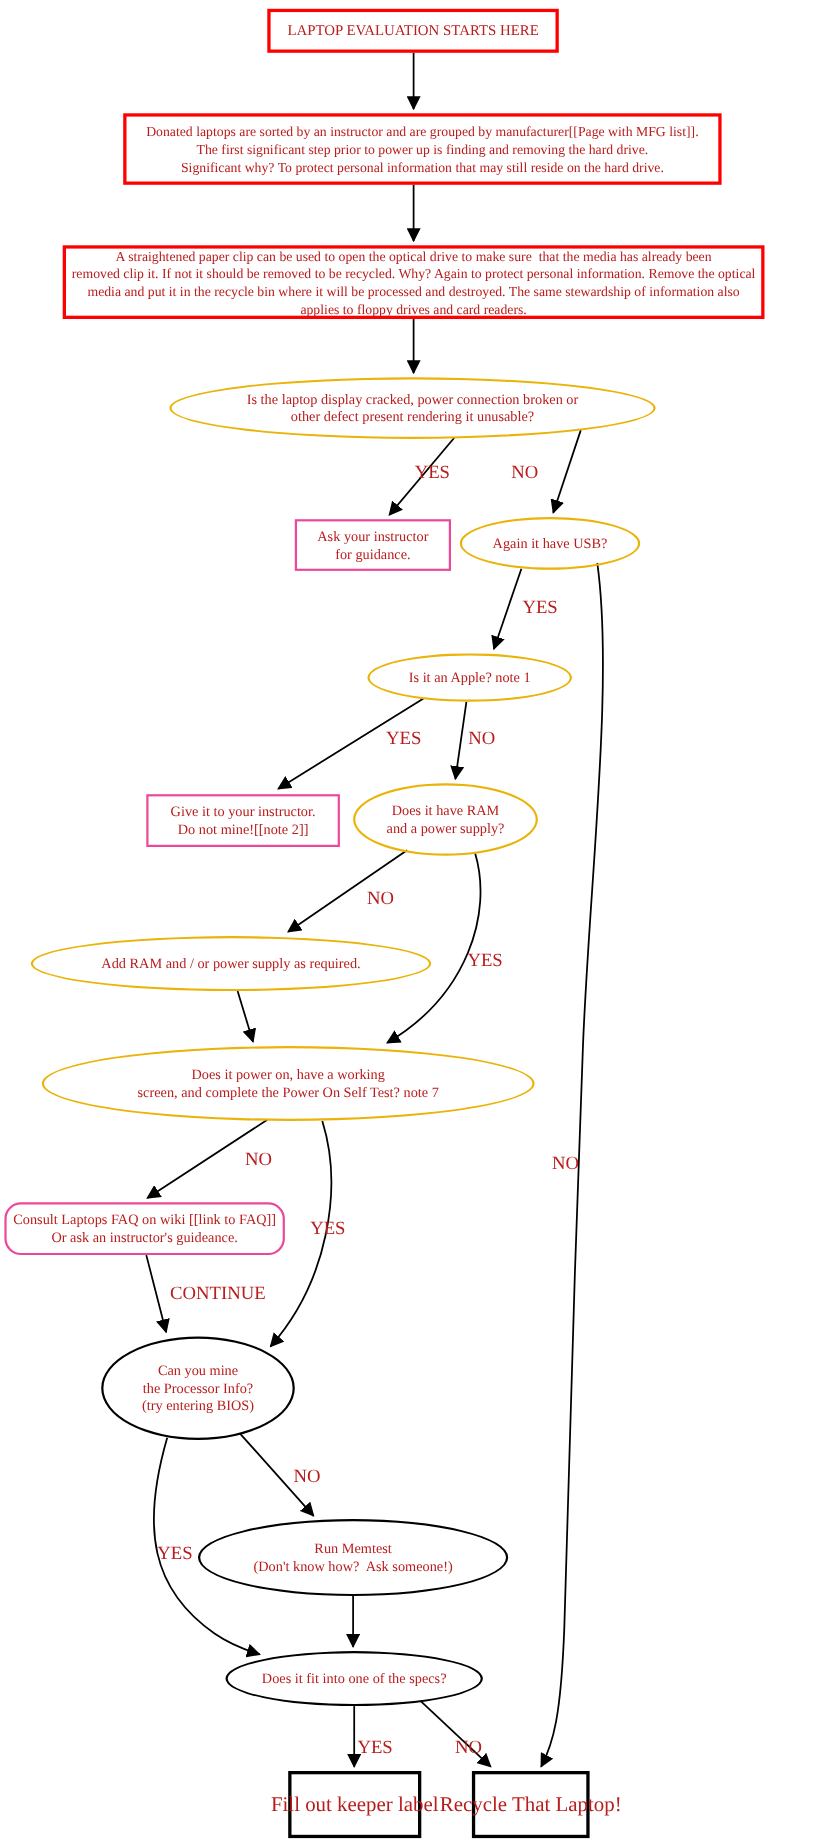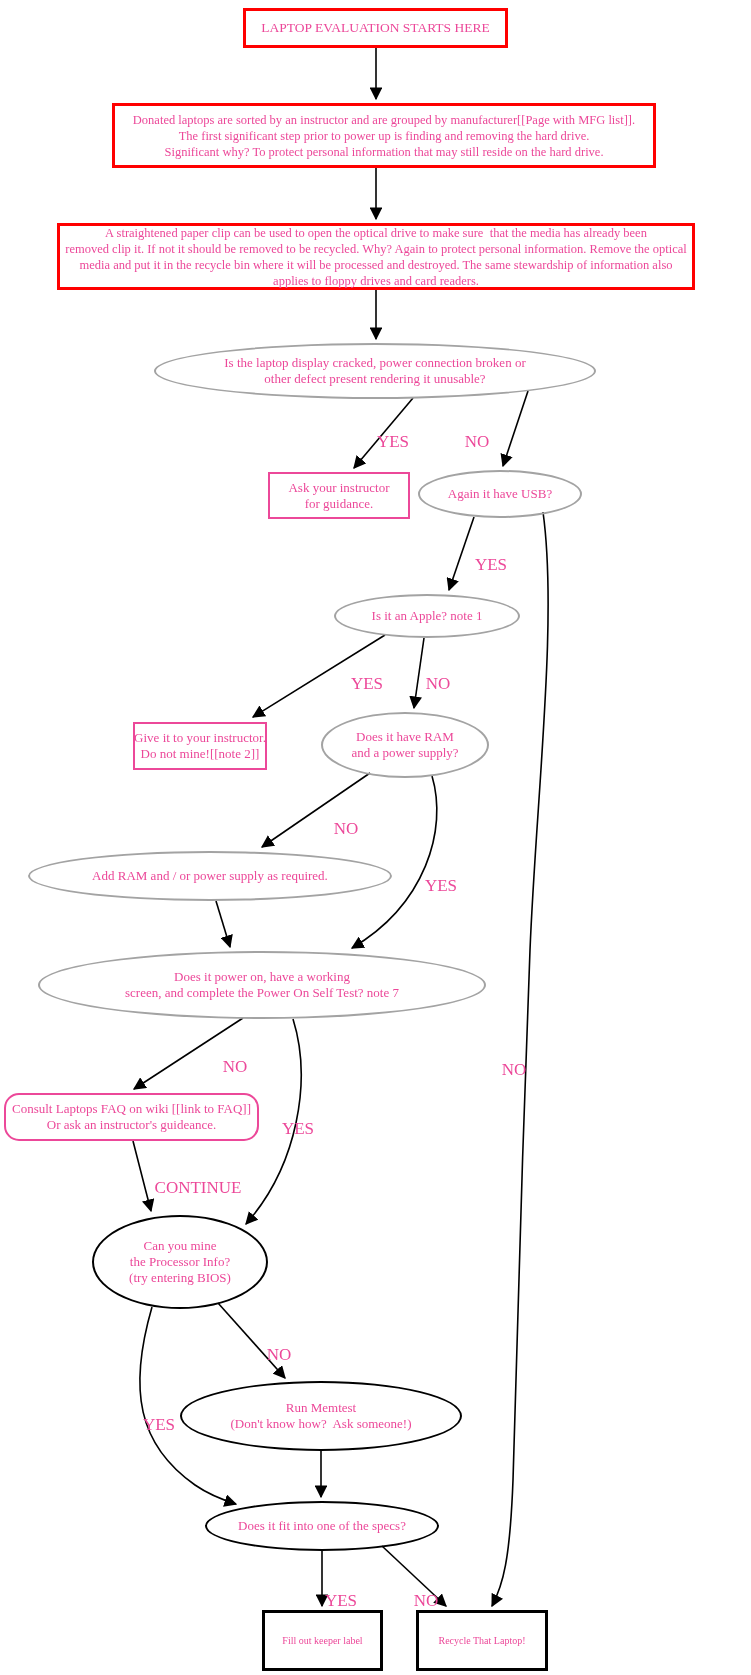--- a/index.html
+++ b/index.html
@@ -1,51 +1,51 @@
 <!DOCTYPE html>
 <html><head>
 <meta charset="utf-8">
 <style>
   html,body{margin:0;padding:0;background:#ffffff;}
   #canvas{
     position:relative;width:751px;height:1675px;background:#ffffff;
-    font-family:"Liberation Serif","DejaVu Serif",serif;color:#ec4899;
+    font-family:"Liberation Serif","DejaVu Serif",serif;color:#b91c1c;
     overflow:hidden;
   }
   #edges{position:absolute;left:0;top:0;width:751px;height:1675px;}
   .node{position:absolute;box-sizing:border-box;display:flex;flex-direction:column;
         justify-content:center;align-items:center;text-align:center;background:transparent;}
   .nline{white-space:pre;line-height:16px;font-size:13px;}
   .rect{border:3px solid #ff0000;}
   .note{border:2px solid #ec4899;}
   .term{border:3px solid #000000;}
-  .ell{border:2px solid #a3a3a3;border-radius:50%;}
+  .ell{border:2px solid #eab308;border-radius:50%;}
   .ellb{border:2px solid #000000;border-radius:50%;}
-  .elabel{position:absolute;transform:translate(-50%,-50%);font-size:17px;line-height:1;margin-top:12px;}
+  .elabel{position:absolute;transform:translate(-50%,-50%);font-size:17px;line-height:1;}
 
   #n-start  {left:243px;top:8px;   width:265px;height:40px;}
   #n-start .nline{font-size:13.5px;}
   #n-sort   {left:112px;top:103px; width:544px;height:65px;}
   #n-sort .nline, #n-optical .nline{font-size:12.5px;}
   #n-optical{left:57px; top:223px; width:638px;height:67px;}
   #n-defect {left:154px;top:343px; width:442px;height:56px;}
   #n-ask    {left:268px;top:472px; width:142px;height:47px;}
   #n-usb    {left:418px;top:470px; width:164px;height:48px;}
   #n-apple  {left:334px;top:594px; width:186px;height:44px;}
-  #n-give   {left:133px;top:722px; width:134px;height:48px;}
+  #n-give   {left:133px;top:722px; width:176px;height:48px;}
   #n-ram    {left:321px;top:712px; width:168px;height:66px;}
   #n-addram {left:28px; top:851px; width:364px;height:50px;}
   #n-post   {left:38px; top:951px; width:448px;height:68px;}
   #n-consult{left:4px;  top:1093px;width:255px;height:48px;border-radius:15px;}
   #n-bios   {left:92px; top:1215px;width:176px;height:94px;}
   #n-memtest{left:180px;top:1381px;width:282px;height:70px;}
   #n-specs  {left:205px;top:1501px;width:234px;height:50px;}
   #n-keeper {left:262px;top:1610px;width:121px;height:61px;}
-  #n-recycle{left:416px;top:1610px;width:132px;height:61px;}
-  #n-keeper .nline, #n-recycle .nline{font-size:10px;}
+  #n-recycle{left:429px;top:1610px;width:107px;height:61px;}
+  #n-keeper .nline, #n-recycle .nline{font-size:19px;}
 </style>
 </head>
 <body>
 
 <div id="canvas">
 
   <svg id="edges" width="751" height="1675" viewBox="0 0 751 1675">
     <defs>
       <marker id="ah" markerWidth="8" markerHeight="8" viewBox="0 0 10 10" refX="9" refY="5" orient="auto-start-reverse">
         <path d="M0,0 L10,5 L0,10 z" fill="#000000"></path>

